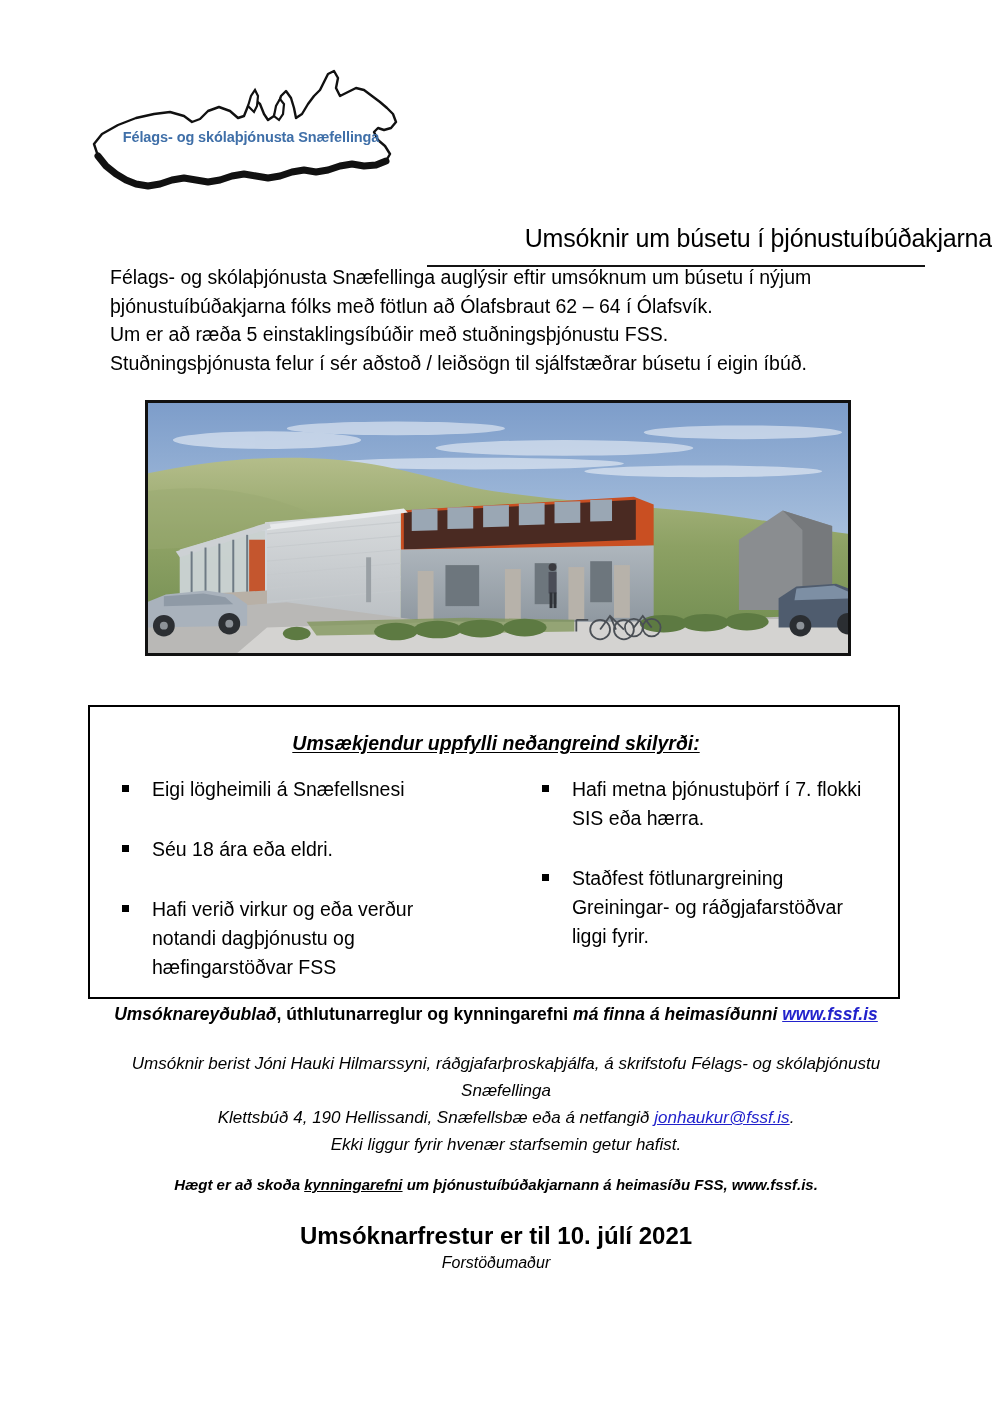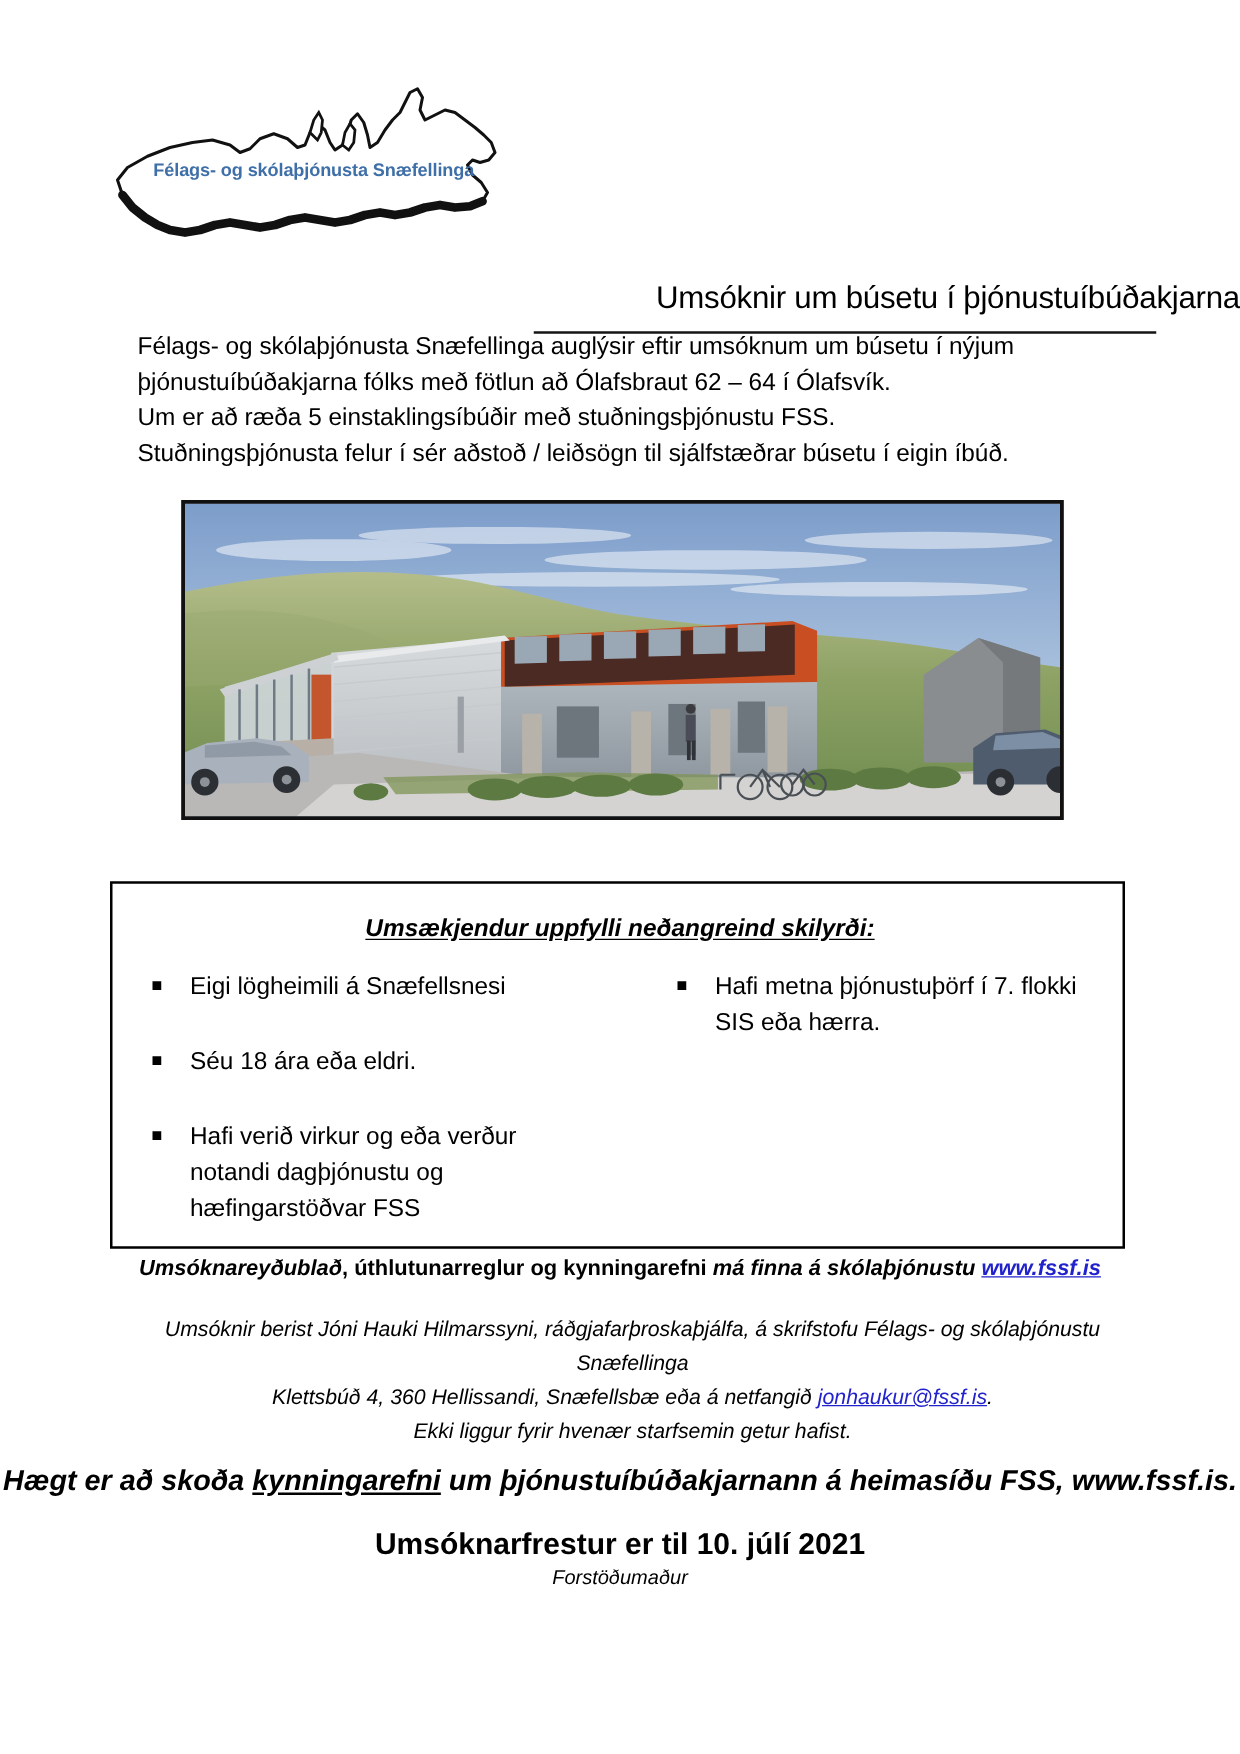--- a/index.html
+++ b/index.html
@@ -149,21 +149,21 @@
     font-size: 17px;
     font-style: italic;
     line-height: 27px;
     padding-left: 20px;
   }
   .f-contact p { margin: 0; }
   .f-contact .wide { display: block; padding: 0 70px; }
   .f-kynning {
     top: 1172px;
     text-align: center;
-    font-size: 23px;
+    font-size: 15px;
     font-weight: bold;
     font-style: italic;
     line-height: 25px;
   }
   .f-kynning .u { text-decoration: underline; }
   .deadline {
     top: 1222px;
     text-align: center;
     font-size: 24px;
     font-weight: bold;
@@ -376,32 +376,36 @@
           <span>Hafi verið virkur og eða verður notandi dagþjónustu og hæfingarstöðvar FSS</span>
         </li>
       </ul>
     </div>
     <div class="col right">
       <ul class="bullets">
         <li>
           <span class="sq"></span>
           <span>Hafi  metna þjónustuþörf í 7. flokki SIS eða hærra.</span>
         </li>
+        <li>
+          <span class="sq"></span>
+          <span>Staðfest fötlunargreining Greiningar- og ráðgjafarstöðvar liggi fyrir.</span>
+        </li>
       </ul>
     </div>
   </div>
 </div>
 
 <div class="footer f-avail">
-  <span class="bi">Umsóknareyðublað</span><span>, úthlutunarreglur og kynningarefni </span><span class="it">má finna á skólaþjónustu </span><a class="link" href="#">www.fssf.is</a>
+  <span class="bi">Umsóknareyðublað</span><span>, úthlutunarreglur og kynningarefni </span><span class="it">má finna á heimasíðunni </span><a class="link" href="#">www.fssf.is</a>
 </div>
 
 <div class="footer f-contact">
   <p class="wide">Umsóknir berist Jóni Hauki Hilmarssyni, ráðgjafarþroskaþjálfa,  á skrifstofu Félags- og skólaþjónustu Snæfellinga</p>
-  <p><span>Klettsbúð 4, 360 Hellissandi, Snæfellsbæ  eða á netfangið </span><a class="link" href="#">jonhaukur@fssf.is</a><span>.</span></p>
+  <p><span>Klettsbúð 4, 190 Hellissandi, Snæfellsbæ  eða á netfangið </span><a class="link" href="#">jonhaukur@fssf.is</a><span>.</span></p>
   <p>Ekki liggur fyrir hvenær starfsemin getur hafist.</p>
 </div>
 
 <div class="footer f-kynning">
   <span>Hægt er að skoða </span><span class="u">kynningarefni</span><span> um þjónustuíbúðakjarnann á heimasíðu FSS, www.fssf.is.</span>
 </div>
 
 <div class="footer deadline">Umsóknarfrestur er til  10. júlí 2021</div>
 <div class="footer role">Forstöðumaður</div>
 

